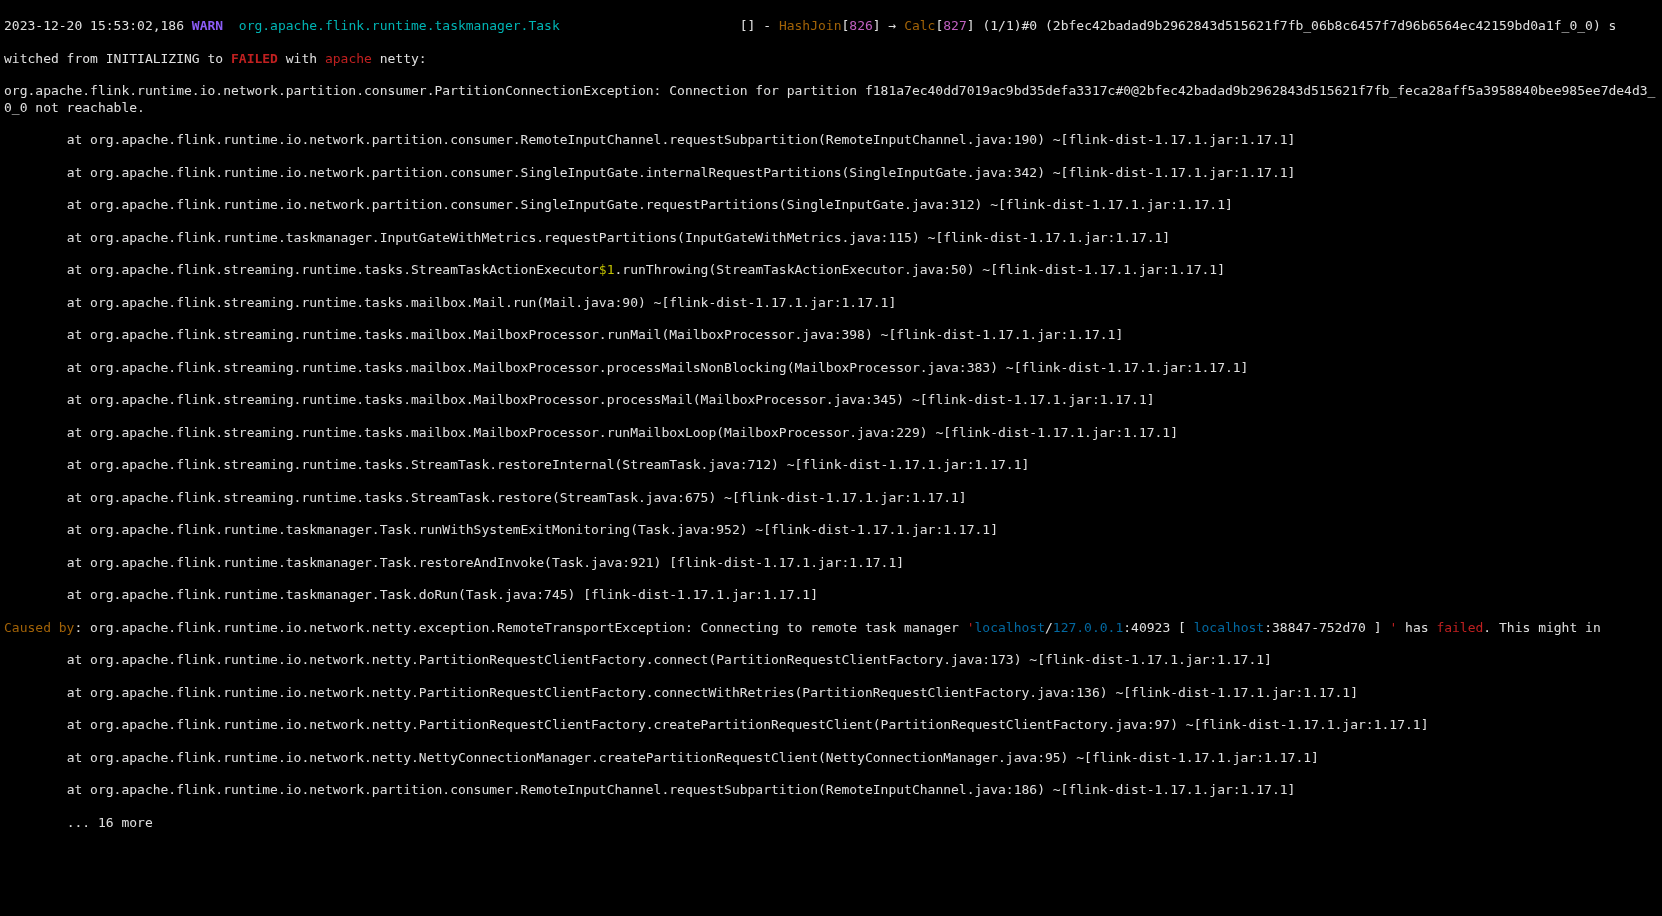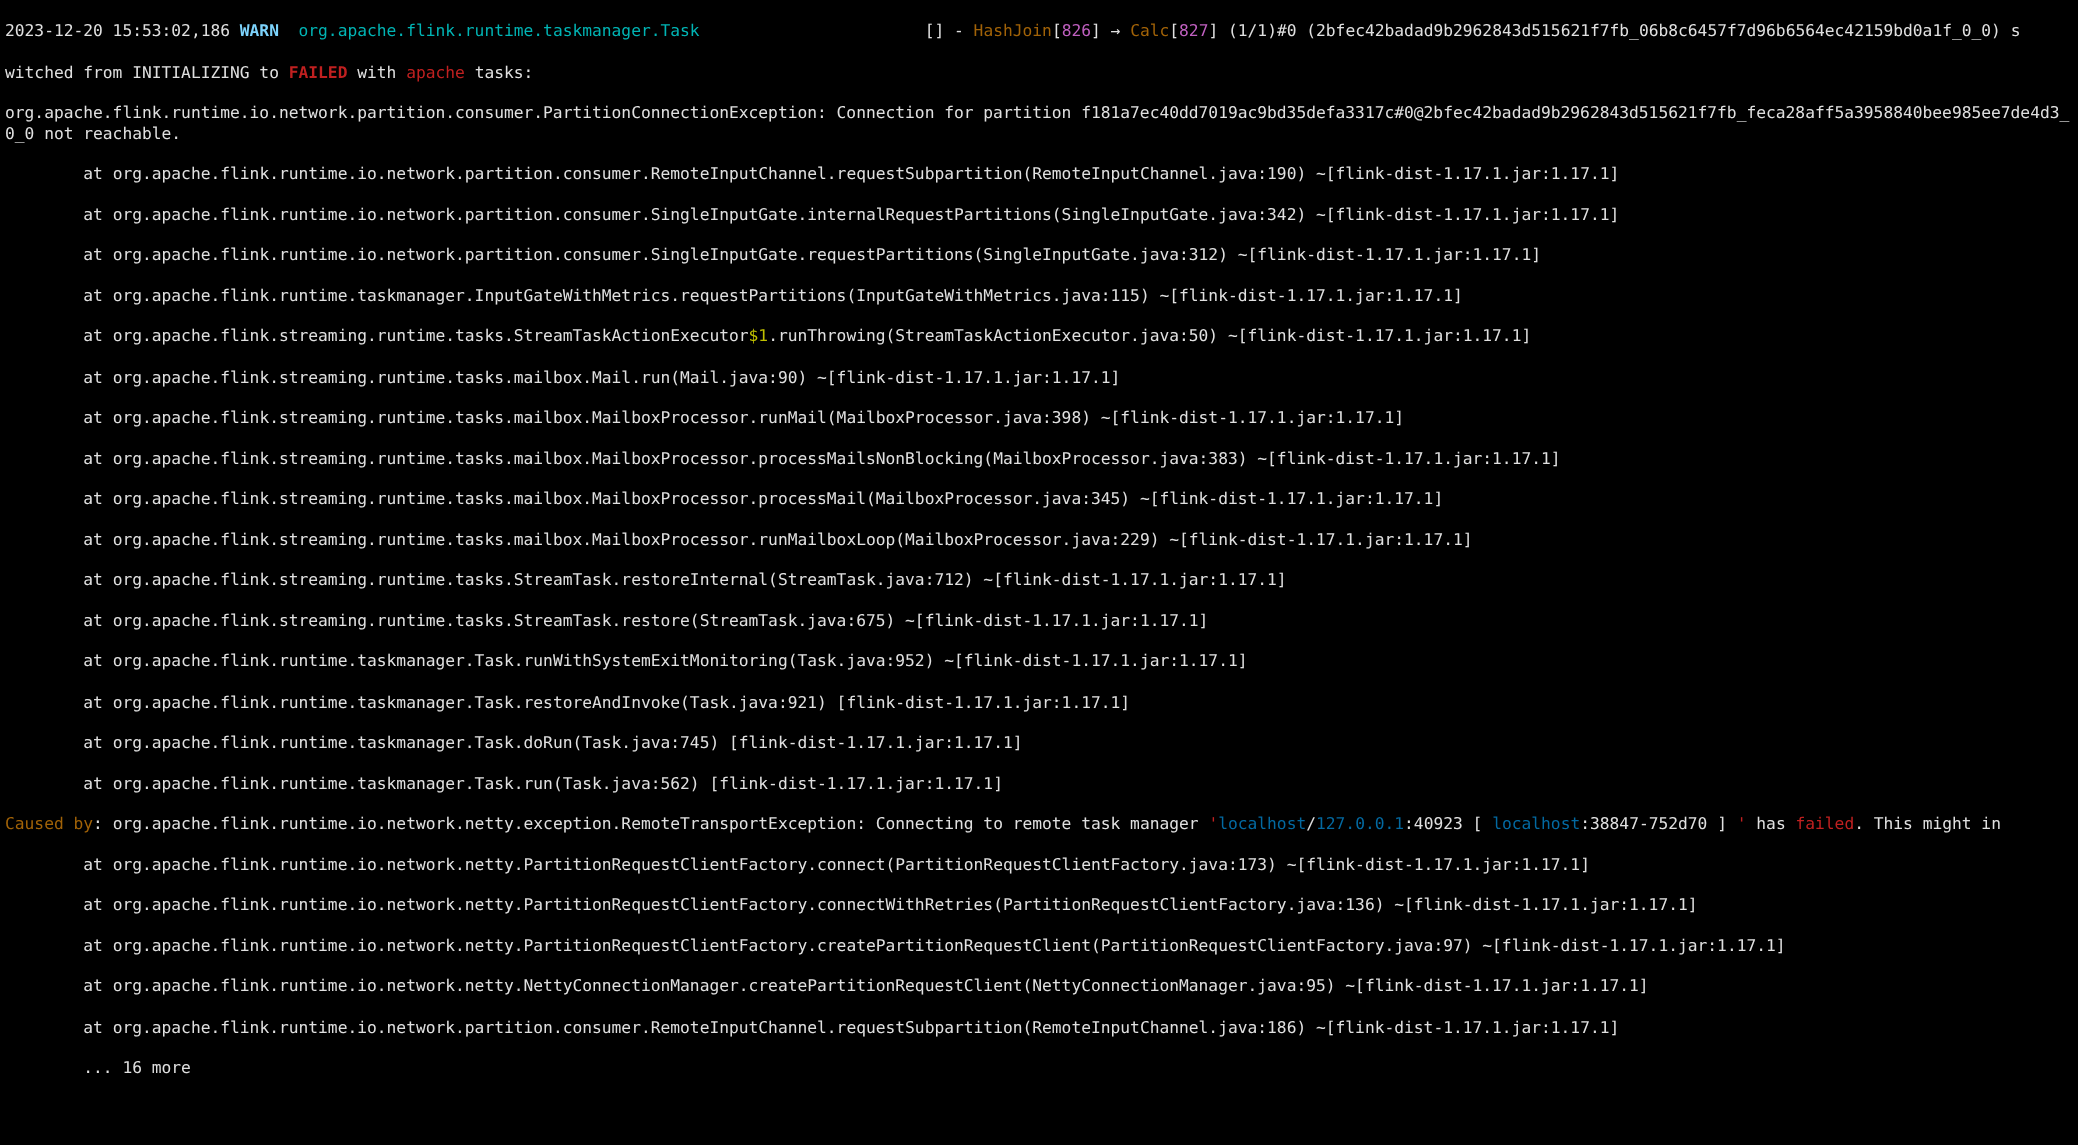--- a/index.html
+++ b/index.html
@@ -13,55 +13,54 @@
     width: 1662px;
     height: 916px;
     overflow: hidden;
   }
   .terminal {
     padding: 2px 4px;
     white-space: pre-wrap;
     word-break: break-all;
   }
   .line { display: block; }
-  .warn { color: #7dd3fc; font-weight: bold; }
+  .warn { color: #8b5cf6; font-weight: bold; }
   .cls  { color: #00b4b4; }
   .op   { color: #a16207; }
   .opnum{ color: #c060c0; }
   .arrow{ color: #e0e0e0; }
   .failed { color: #c02020; font-weight: bold; }
   .failure{ color: #c02020; }
   .bad    { color: #c02020; }
   .str    { color: #c02020; }
   .host   { color: #0369a1; }
   .inner  { color: #c0c000; }
 </style>
 </head>
 <body>
 
 <div class="terminal">
 <span class="line"><span>2023-12-20 15:53:02,186</span> <span class="warn">WARN</span>  <span class="cls">org.apache.flink.runtime.taskmanager.Task</span>                       <span>[] - </span><span class="op">HashJoin</span>[<span class="opnum">826</span>] <span class="arrow">→</span> <span class="op">Calc</span>[<span class="opnum">827</span>]<span> (1/1)#0 (2bfec42badad9b2962843d515621f7fb_06b8c6457f7d96b6564ec42159bd0a1f_0_0) s</span></span>
-<span class="line"><span>witched from INITIALIZING to </span><span class="failed">FAILED</span><span> with </span><span class="failure">apache</span><span> tasks:</span></span>
+<span class="line"><span>witched from INITIALIZING to </span><span class="failed">FAILED</span><span> with </span><span class="failure">apache</span><span> netty:</span></span>
 <span class="line">org.apache.flink.runtime.io.network.partition.consumer.PartitionConnectionException: Connection for partition f181a7ec40dd7019ac9bd35defa3317c#0@2bfec42badad9b2962843d515621f7fb_feca28aff5a3958840bee985ee7de4d3_0_0 not reachable.</span>
 <span class="line">        at org.apache.flink.runtime.io.network.partition.consumer.RemoteInputChannel.requestSubpartition(RemoteInputChannel.java:190) ~[flink-dist-1.17.1.jar:1.17.1]</span>
 <span class="line">        at org.apache.flink.runtime.io.network.partition.consumer.SingleInputGate.internalRequestPartitions(SingleInputGate.java:342) ~[flink-dist-1.17.1.jar:1.17.1]</span>
 <span class="line">        at org.apache.flink.runtime.io.network.partition.consumer.SingleInputGate.requestPartitions(SingleInputGate.java:312) ~[flink-dist-1.17.1.jar:1.17.1]</span>
 <span class="line">        at org.apache.flink.runtime.taskmanager.InputGateWithMetrics.requestPartitions(InputGateWithMetrics.java:115) ~[flink-dist-1.17.1.jar:1.17.1]</span>
 <span class="line"><span>        at org.apache.flink.streaming.runtime.tasks.StreamTaskActionExecutor</span><span class="inner">$1</span><span>.runThrowing(StreamTaskActionExecutor.java:50) ~[flink-dist-1.17.1.jar:1.17.1]</span></span>
 <span class="line">        at org.apache.flink.streaming.runtime.tasks.mailbox.Mail.run(Mail.java:90) ~[flink-dist-1.17.1.jar:1.17.1]</span>
 <span class="line">        at org.apache.flink.streaming.runtime.tasks.mailbox.MailboxProcessor.runMail(MailboxProcessor.java:398) ~[flink-dist-1.17.1.jar:1.17.1]</span>
 <span class="line">        at org.apache.flink.streaming.runtime.tasks.mailbox.MailboxProcessor.processMailsNonBlocking(MailboxProcessor.java:383) ~[flink-dist-1.17.1.jar:1.17.1]</span>
 <span class="line">        at org.apache.flink.streaming.runtime.tasks.mailbox.MailboxProcessor.processMail(MailboxProcessor.java:345) ~[flink-dist-1.17.1.jar:1.17.1]</span>
 <span class="line">        at org.apache.flink.streaming.runtime.tasks.mailbox.MailboxProcessor.runMailboxLoop(MailboxProcessor.java:229) ~[flink-dist-1.17.1.jar:1.17.1]</span>
 <span class="line">        at org.apache.flink.streaming.runtime.tasks.StreamTask.restoreInternal(StreamTask.java:712) ~[flink-dist-1.17.1.jar:1.17.1]</span>
 <span class="line">        at org.apache.flink.streaming.runtime.tasks.StreamTask.restore(StreamTask.java:675) ~[flink-dist-1.17.1.jar:1.17.1]</span>
 <span class="line">        at org.apache.flink.runtime.taskmanager.Task.runWithSystemExitMonitoring(Task.java:952) ~[flink-dist-1.17.1.jar:1.17.1]</span>
 <span class="line">        at org.apache.flink.runtime.taskmanager.Task.restoreAndInvoke(Task.java:921) [flink-dist-1.17.1.jar:1.17.1]</span>
 <span class="line">        at org.apache.flink.runtime.taskmanager.Task.doRun(Task.java:745) [flink-dist-1.17.1.jar:1.17.1]</span>
-<span class="line">        at org.apache.flink.runtime.taskmanager.Task.run(Task.java:562) [flink-dist-1.17.1.jar:1.17.1]</span>
 <span class="line"><span class="op">Caused by</span><span>: org.apache.flink.runtime.io.network.netty.exception.RemoteTransportException: Connecting to remote task manager </span><span class="str">'</span><span class="host">localhost</span><span>/</span><span class="host">127.0.0.1</span><span>:40923 [ </span><span class="host">localhost</span><span>:38847-752d70 ] </span><span class="str">'</span><span> has </span><span class="bad">failed</span><span>. This might in</span></span>
 <span class="line">        at org.apache.flink.runtime.io.network.netty.PartitionRequestClientFactory.connect(PartitionRequestClientFactory.java:173) ~[flink-dist-1.17.1.jar:1.17.1]</span>
 <span class="line">        at org.apache.flink.runtime.io.network.netty.PartitionRequestClientFactory.connectWithRetries(PartitionRequestClientFactory.java:136) ~[flink-dist-1.17.1.jar:1.17.1]</span>
 <span class="line">        at org.apache.flink.runtime.io.network.netty.PartitionRequestClientFactory.createPartitionRequestClient(PartitionRequestClientFactory.java:97) ~[flink-dist-1.17.1.jar:1.17.1]</span>
 <span class="line">        at org.apache.flink.runtime.io.network.netty.NettyConnectionManager.createPartitionRequestClient(NettyConnectionManager.java:95) ~[flink-dist-1.17.1.jar:1.17.1]</span>
 <span class="line">        at org.apache.flink.runtime.io.network.partition.consumer.RemoteInputChannel.requestSubpartition(RemoteInputChannel.java:186) ~[flink-dist-1.17.1.jar:1.17.1]</span>
 <span class="line">        ... 16 more</span>
 
 
 

